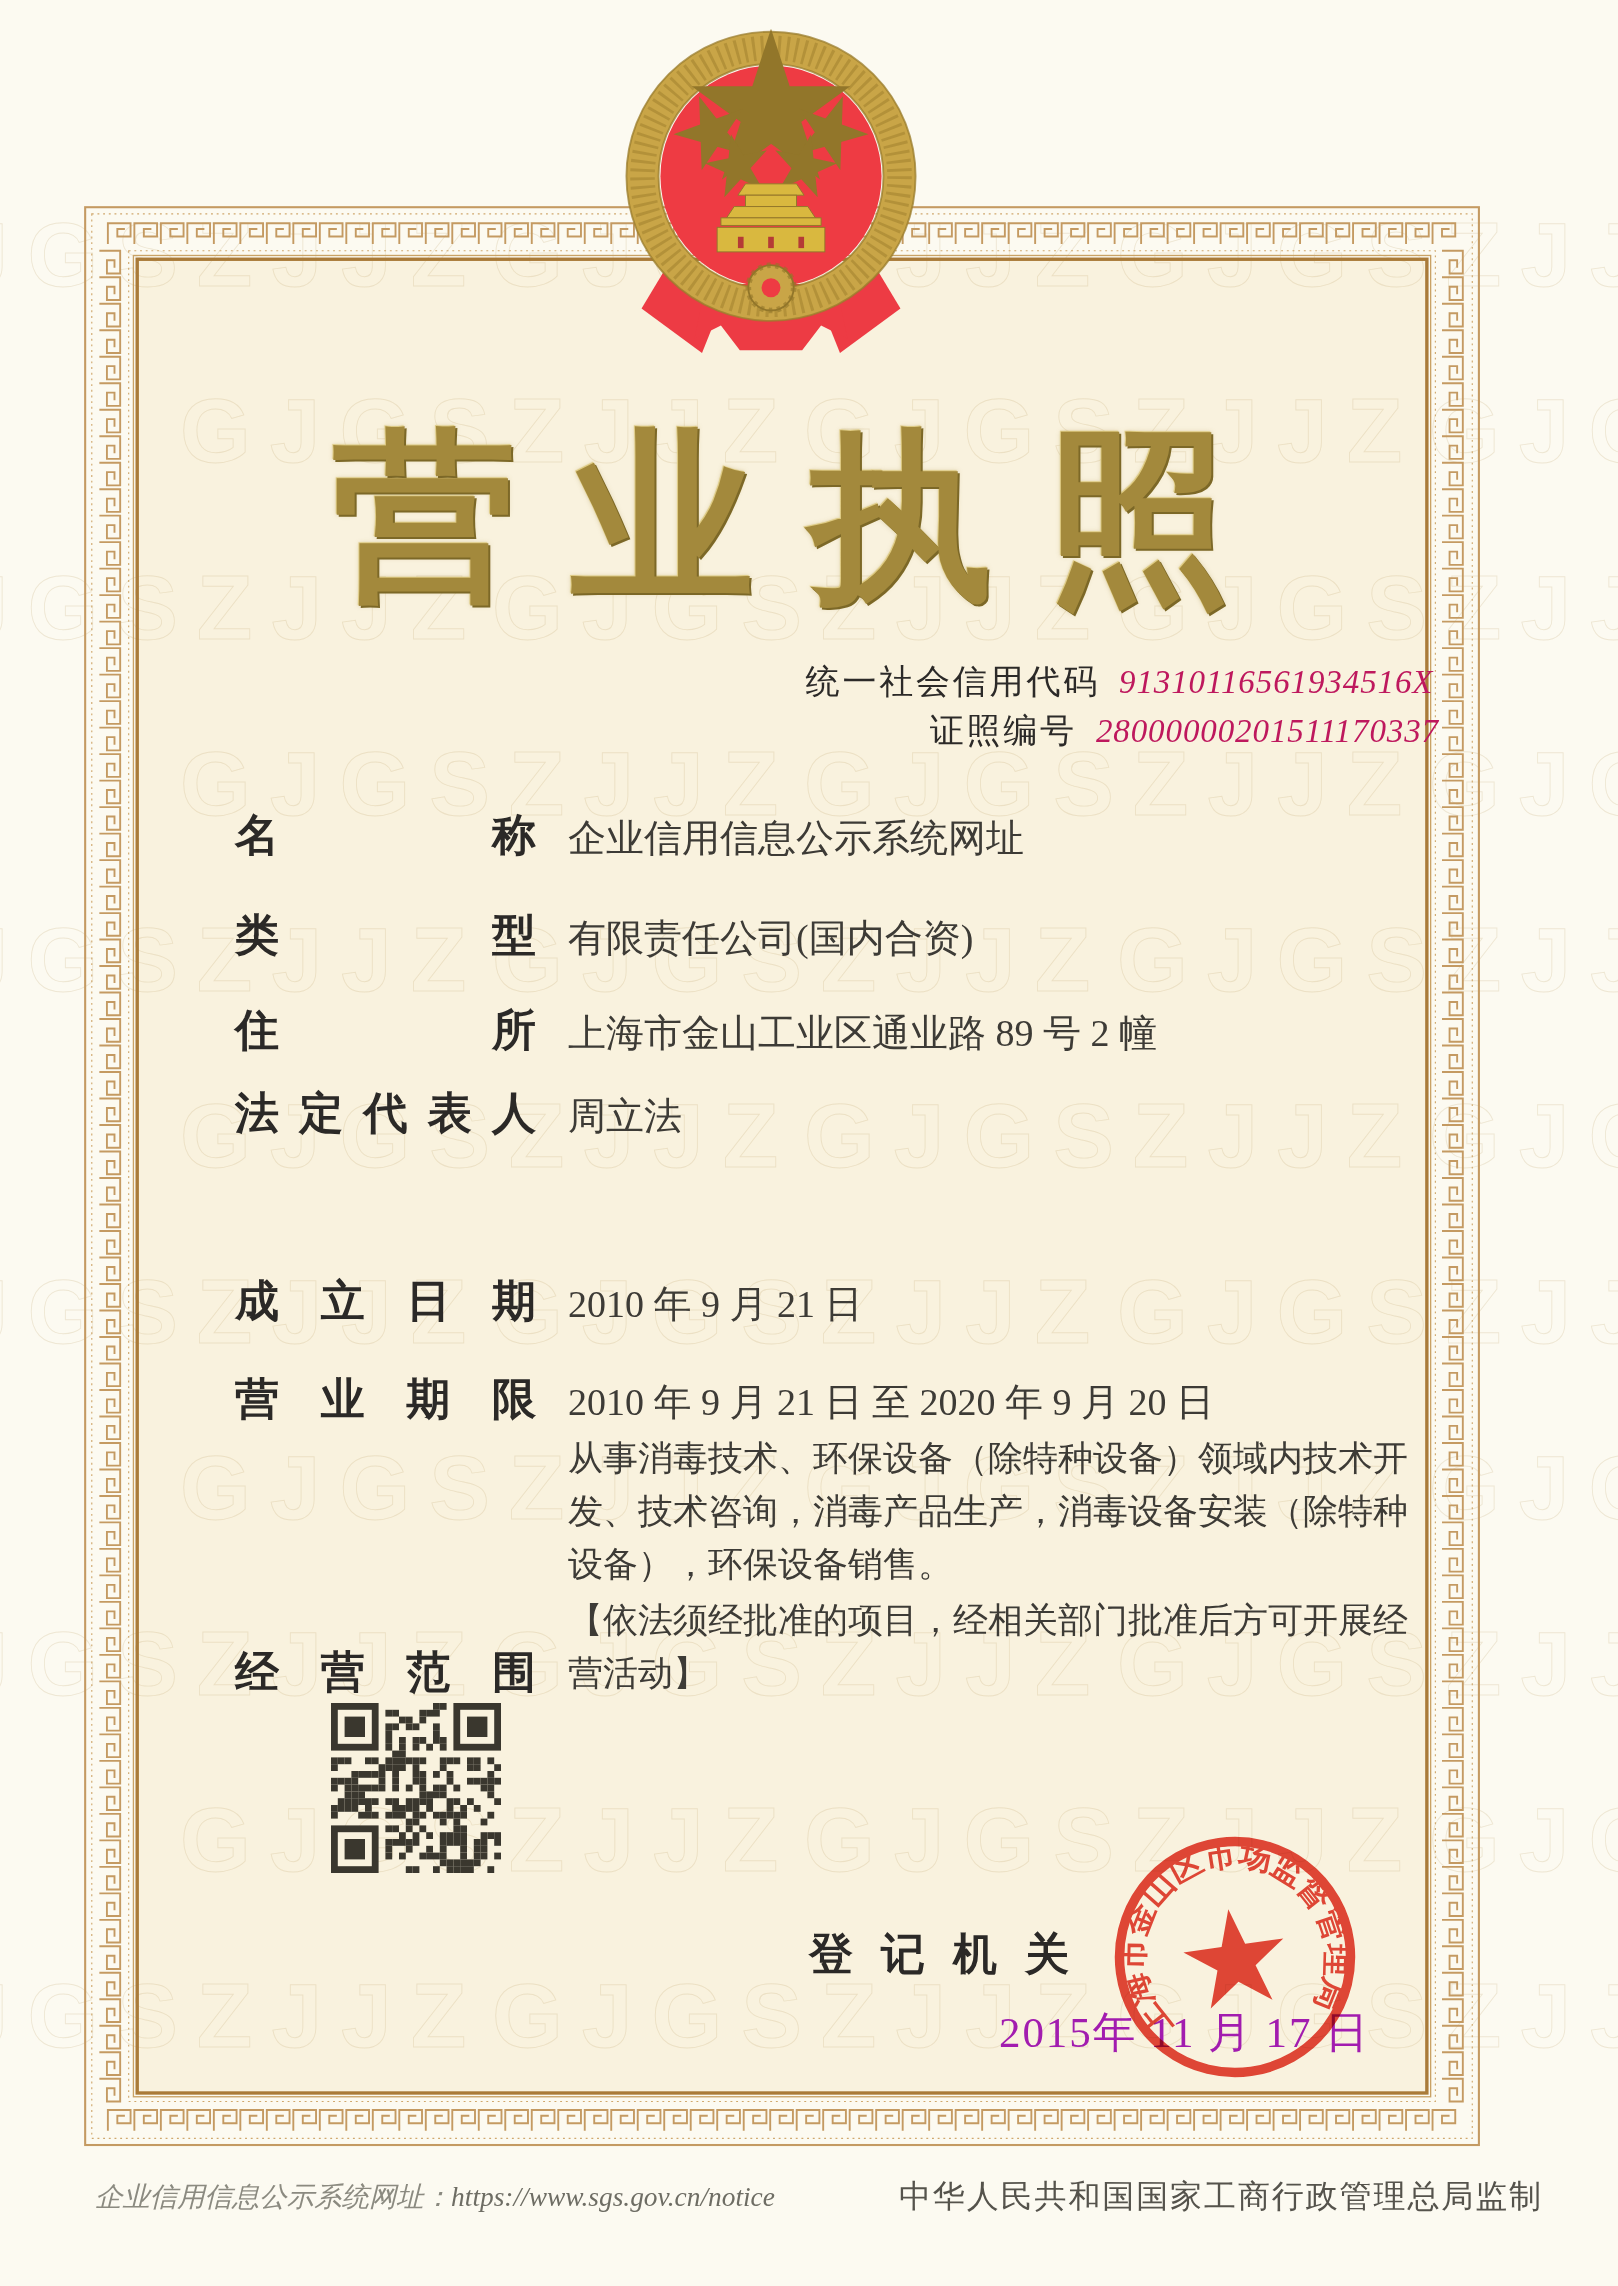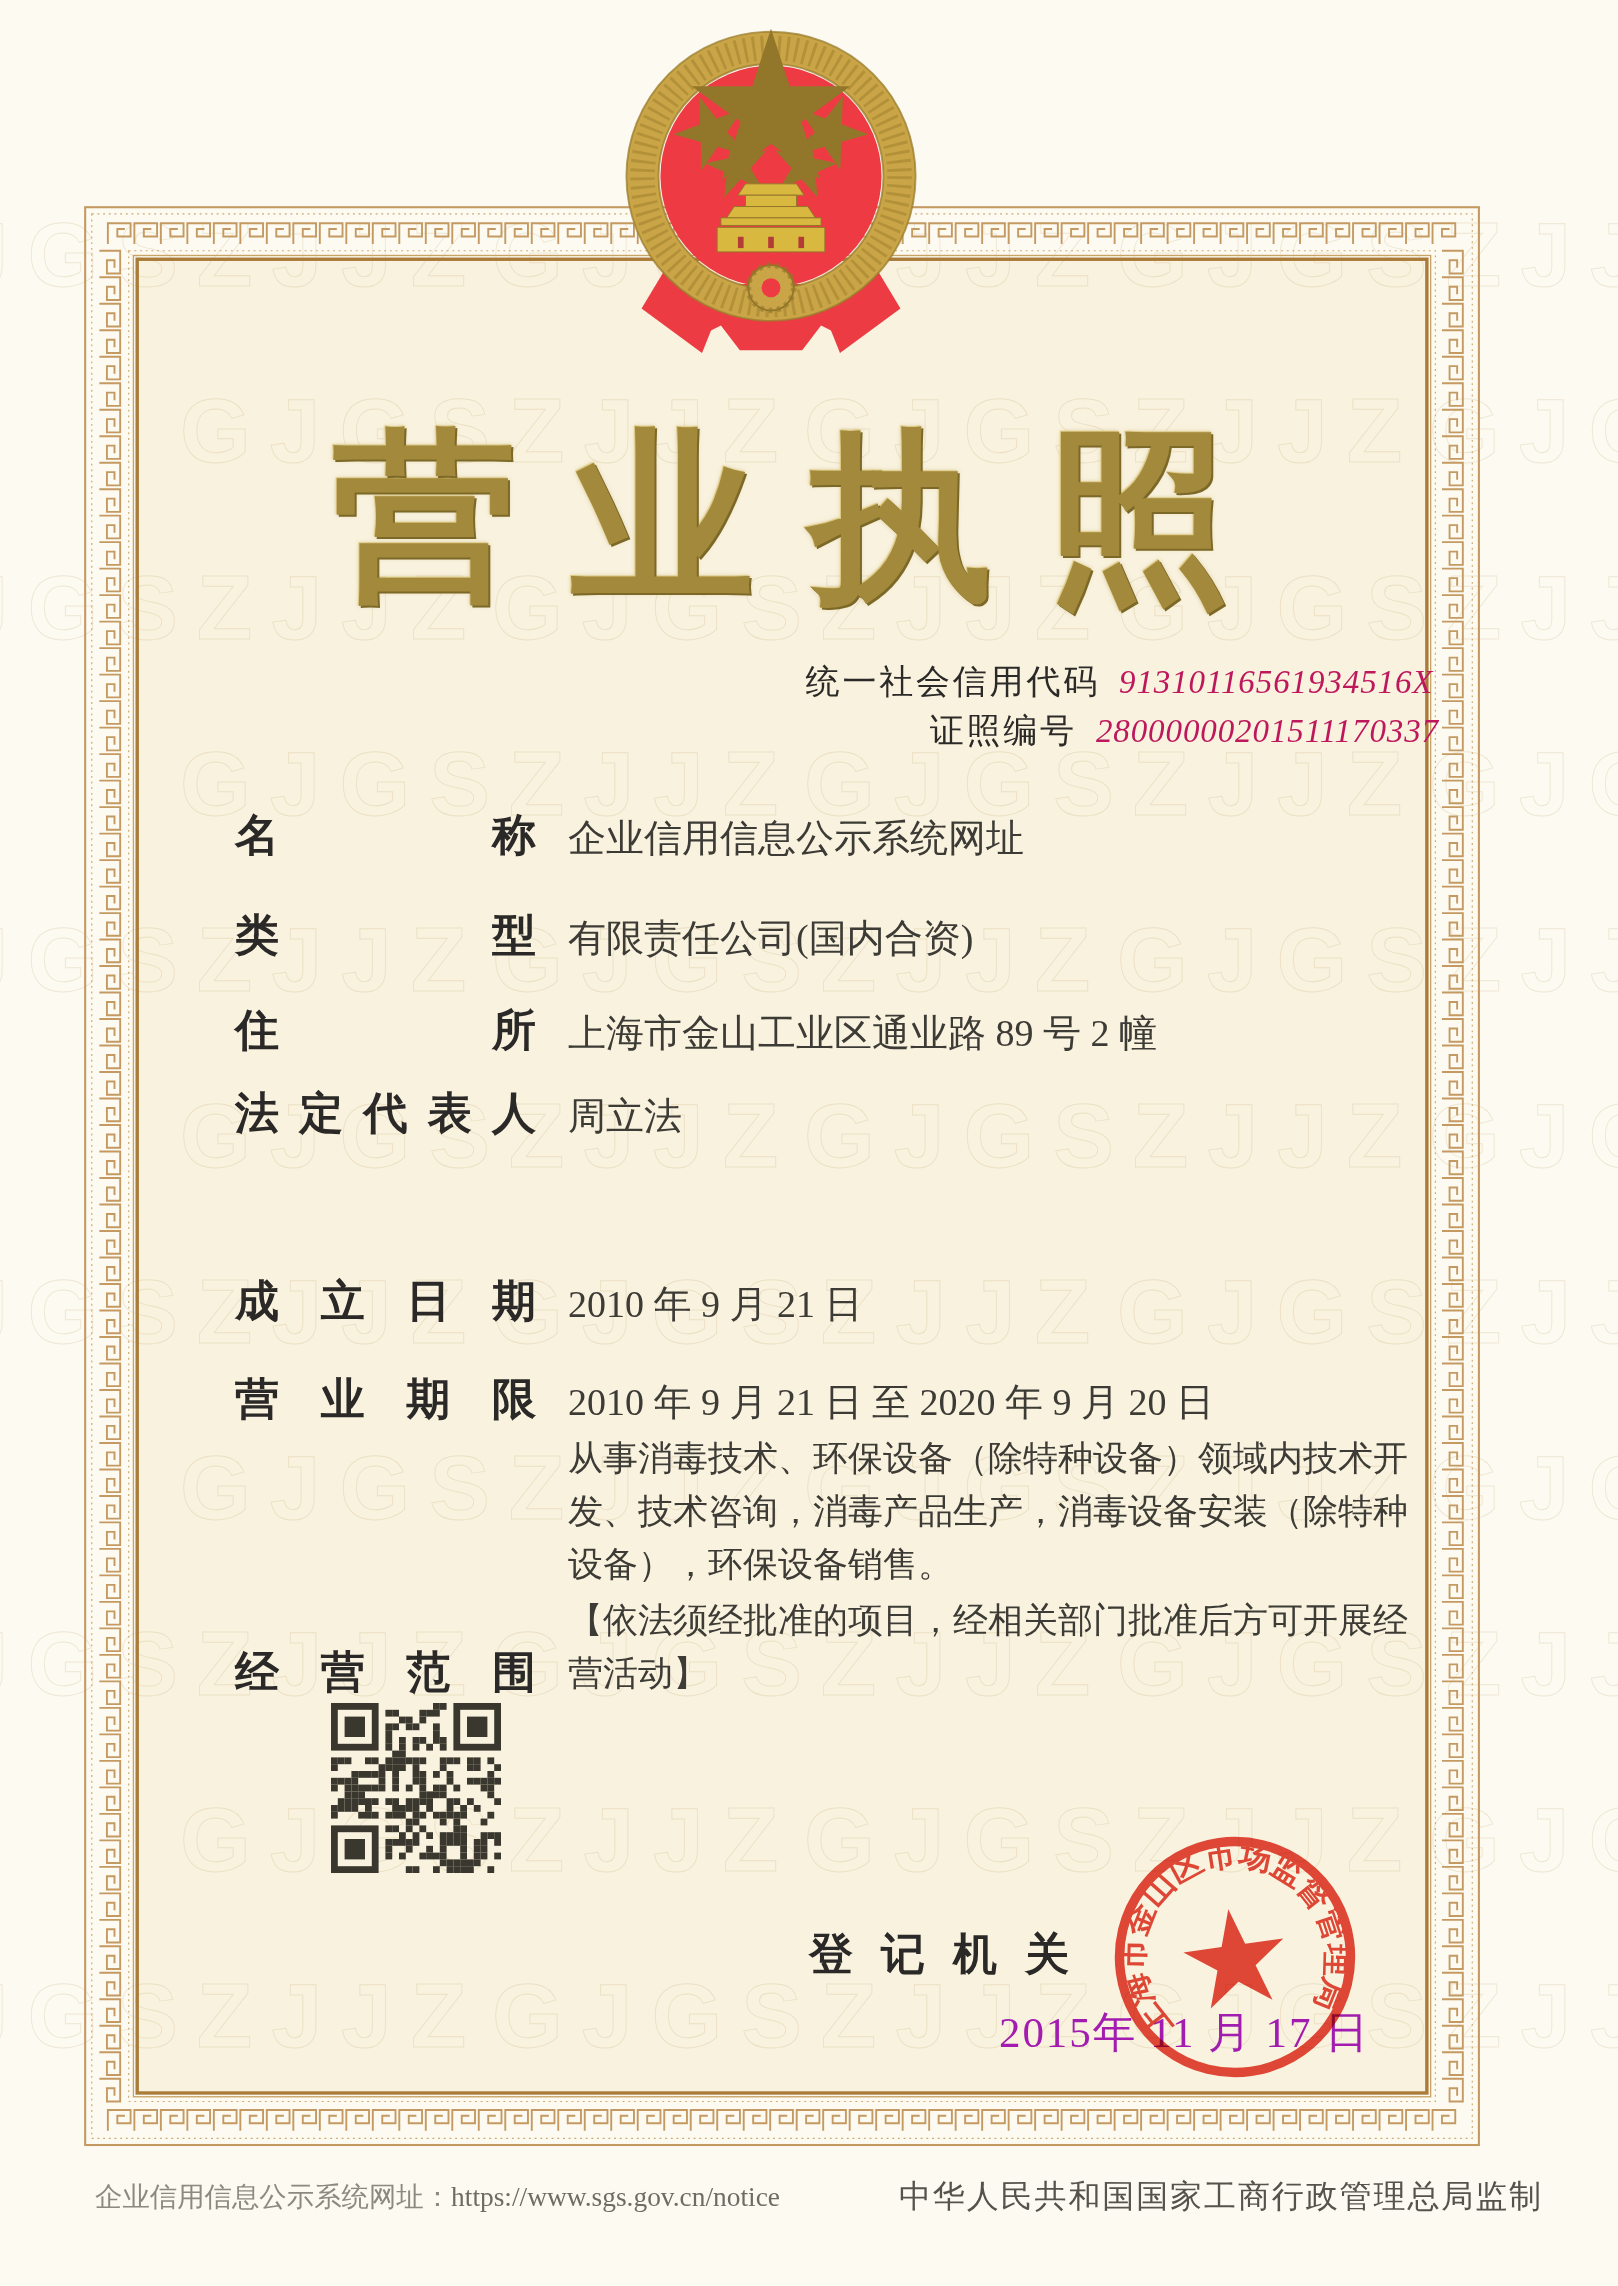--- a/index.html
+++ b/index.html
@@ -32,21 +32,21 @@
                font-family:"Liberation Serif",serif;line-height:49px;}
   .scope-value{width:856px;font-size:35px;line-height:53px;}
   .scope-note{margin-top:3.8px;}
   #qr-code{position:absolute;left:331px;top:1703px;z-index:3;}
   #reg-label{position:absolute;left:809px;top:1925px;font-size:44px;font-weight:700;
              letter-spacing:28px;color:#2b2927;}
   #reg-date{position:absolute;left:999px;top:2004px;font-size:43px;color:#a21caf;
             font-family:"Liberation Serif",serif;letter-spacing:1.9px;}
   #stamp{position:absolute;left:1093px;top:1815px;width:284px;height:284px;z-index:6;
          transform:rotate(-8deg);mix-blend-mode:multiply;opacity:.92;}
-  #footer-left{position:absolute;left:95px;top:2179px;font-size:27.4px;color:#8b8a80;}
+  #footer-left{position:absolute;left:95px;top:2179px;font-size:27.4px;color:#8b8a80;font-style:italic;}
   #footer-left .url{font-family:"Liberation Serif",serif;color:#6e6d64;}
   #footer-right{position:absolute;left:0;top:2175px;width:1543px;text-align:right;
                 font-size:32px;color:#55534c;letter-spacing:1.9px;}
 </style>
 </head>
 <body>
 
 <div id="page">
 
   <div id="paper-inner"></div>

